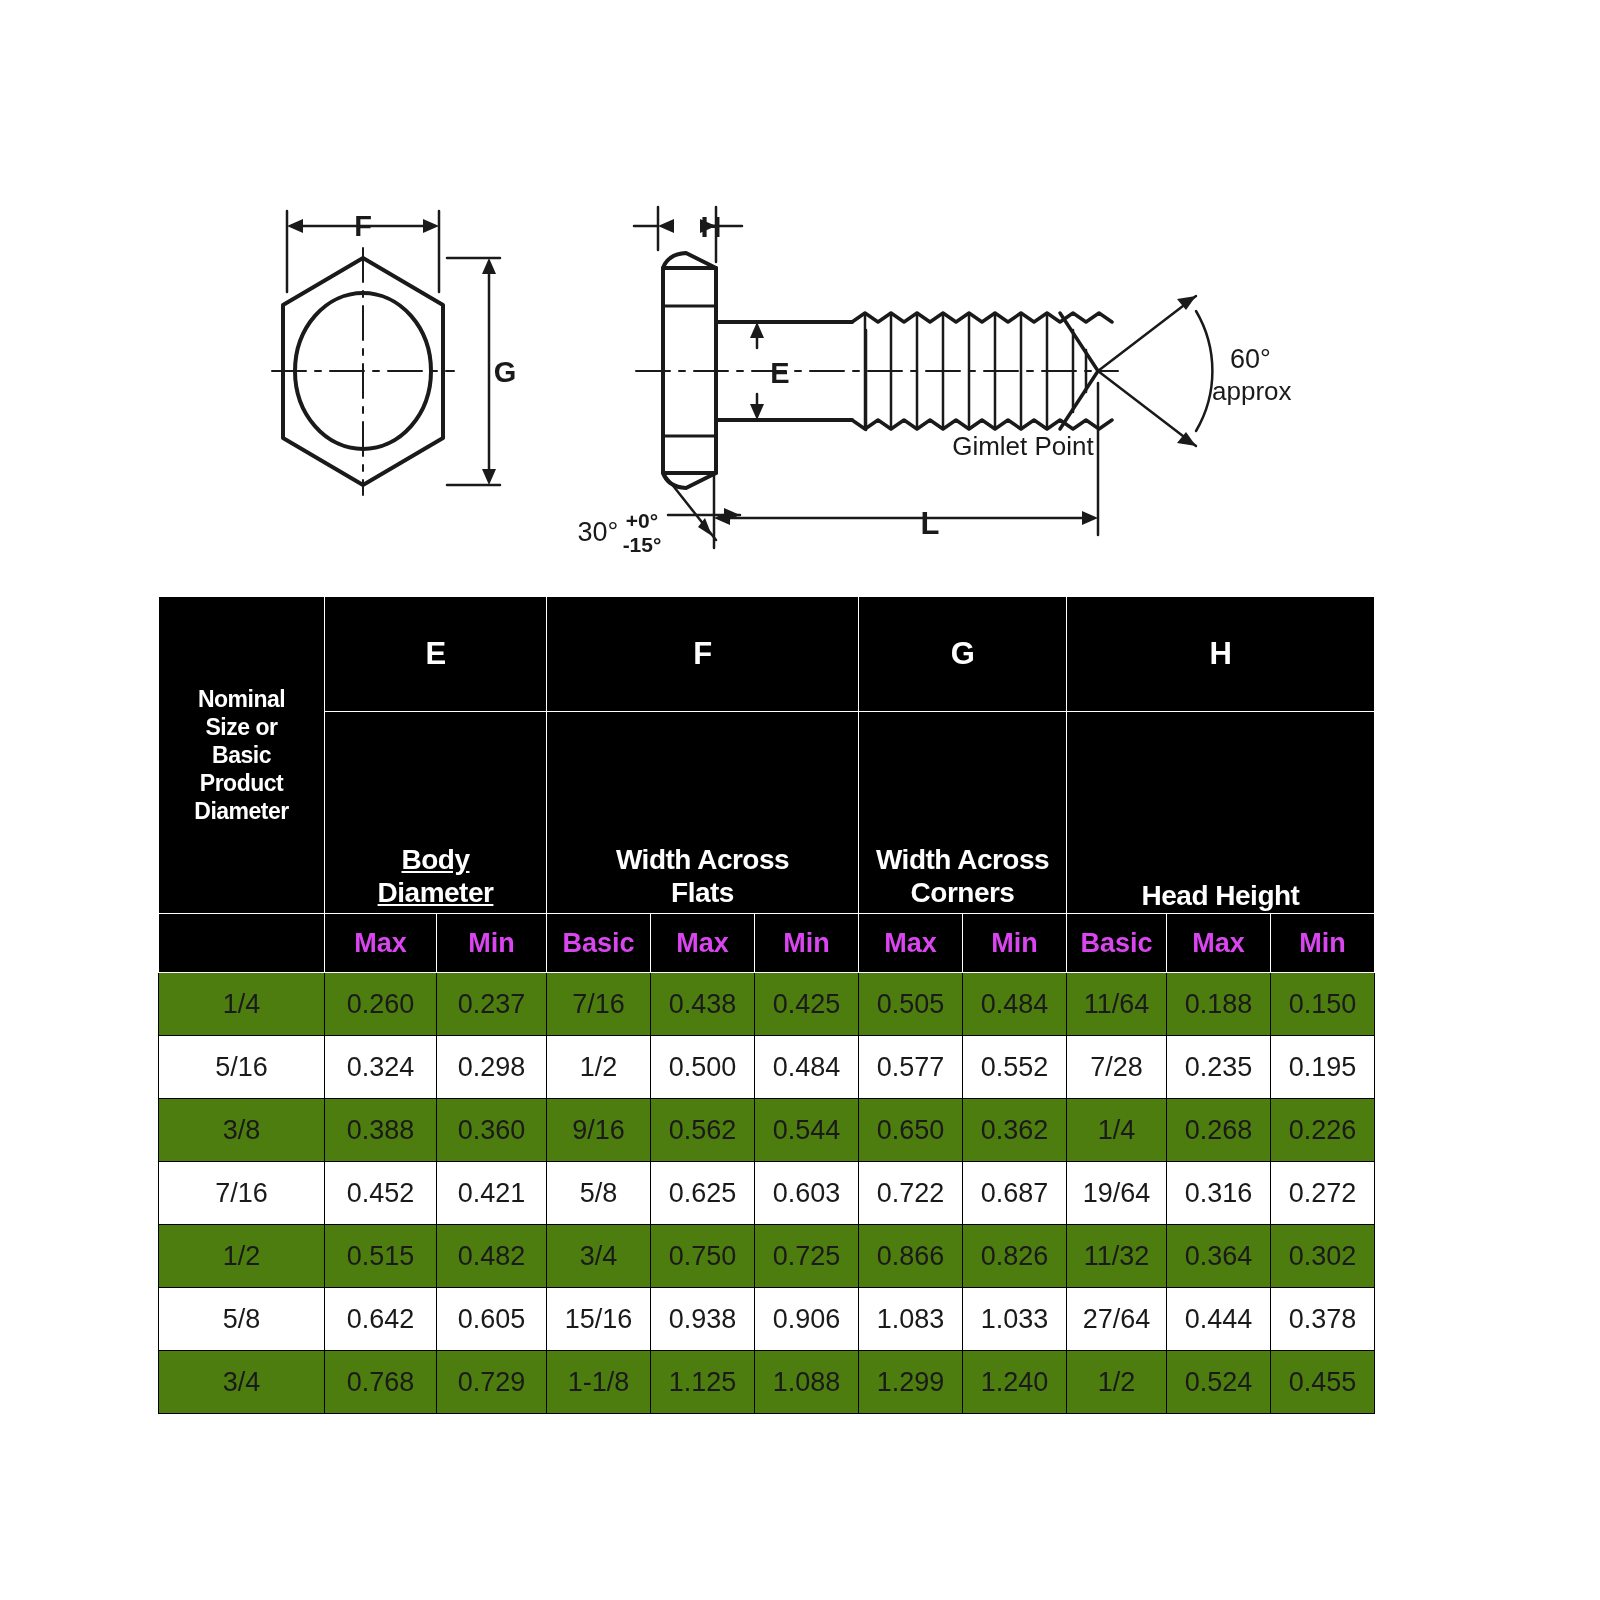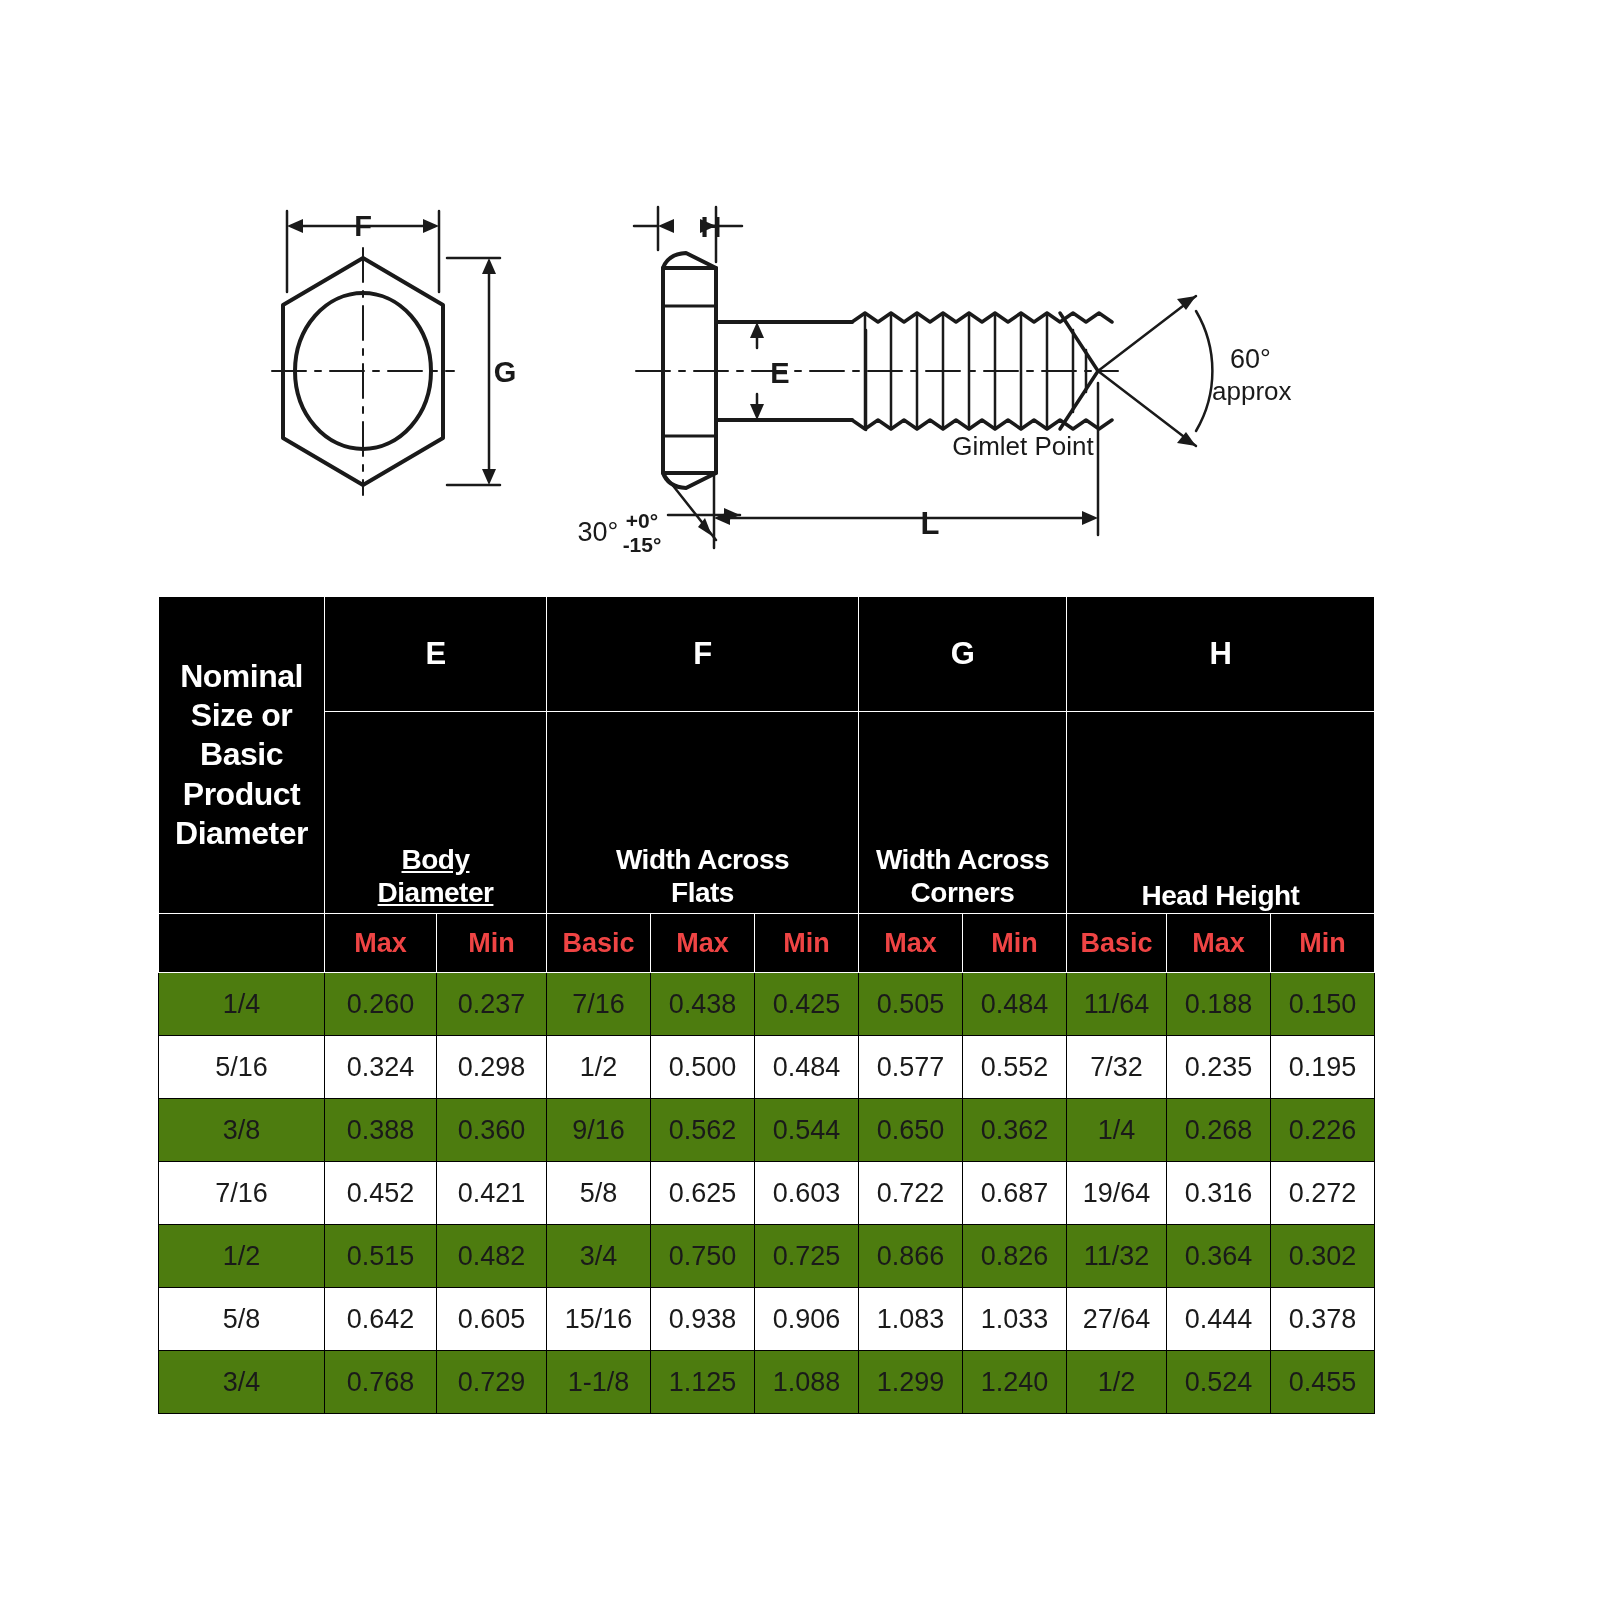--- a/index.html
+++ b/index.html
@@ -49,34 +49,34 @@
   }
   .hdr-black {
     background: #000000;
     color: #ffffff;
     font-weight: bold;
     font-size: 30px;
     letter-spacing: -0.5px;
     border-color: #ffffff !important;
   }
   .hdr-black.nominal {
-    font-size: 32px;
+    font-size: 23px;
     line-height: 1.22;
     padding: 4px 2px;
   }
   .hdr-letter {
     font-size: 31px;
   }
   .hdr-sub {
     font-size: 28px;
     line-height: 1.18;
   }
   .hdr-red {
     background: #000000;
-    color: #ef4444;
+    color: #d946ef;
     font-weight: bold;
     font-size: 27px;
     border-color: #ffffff !important;
     height: 56px;
   }
   .hdr-blank {
     background: #000000;
     border-color: #ffffff !important;
   }
   td.data {
@@ -289,21 +289,21 @@
         </tr>
         <tr>
           <td class="data">5/16</td>
           <td class="data">0.324</td>
           <td class="data">0.298</td>
           <td class="data">1/2</td>
           <td class="data">0.500</td>
           <td class="data">0.484</td>
           <td class="data">0.577</td>
           <td class="data">0.552</td>
-          <td class="data">7/32</td>
+          <td class="data">7/28</td>
           <td class="data">0.235</td>
           <td class="data">0.195</td>
         </tr>
         <tr class="shade">
           <td class="data">3/8</td>
           <td class="data">0.388</td>
           <td class="data">0.360</td>
           <td class="data">9/16</td>
           <td class="data">0.562</td>
           <td class="data">0.544</td>

